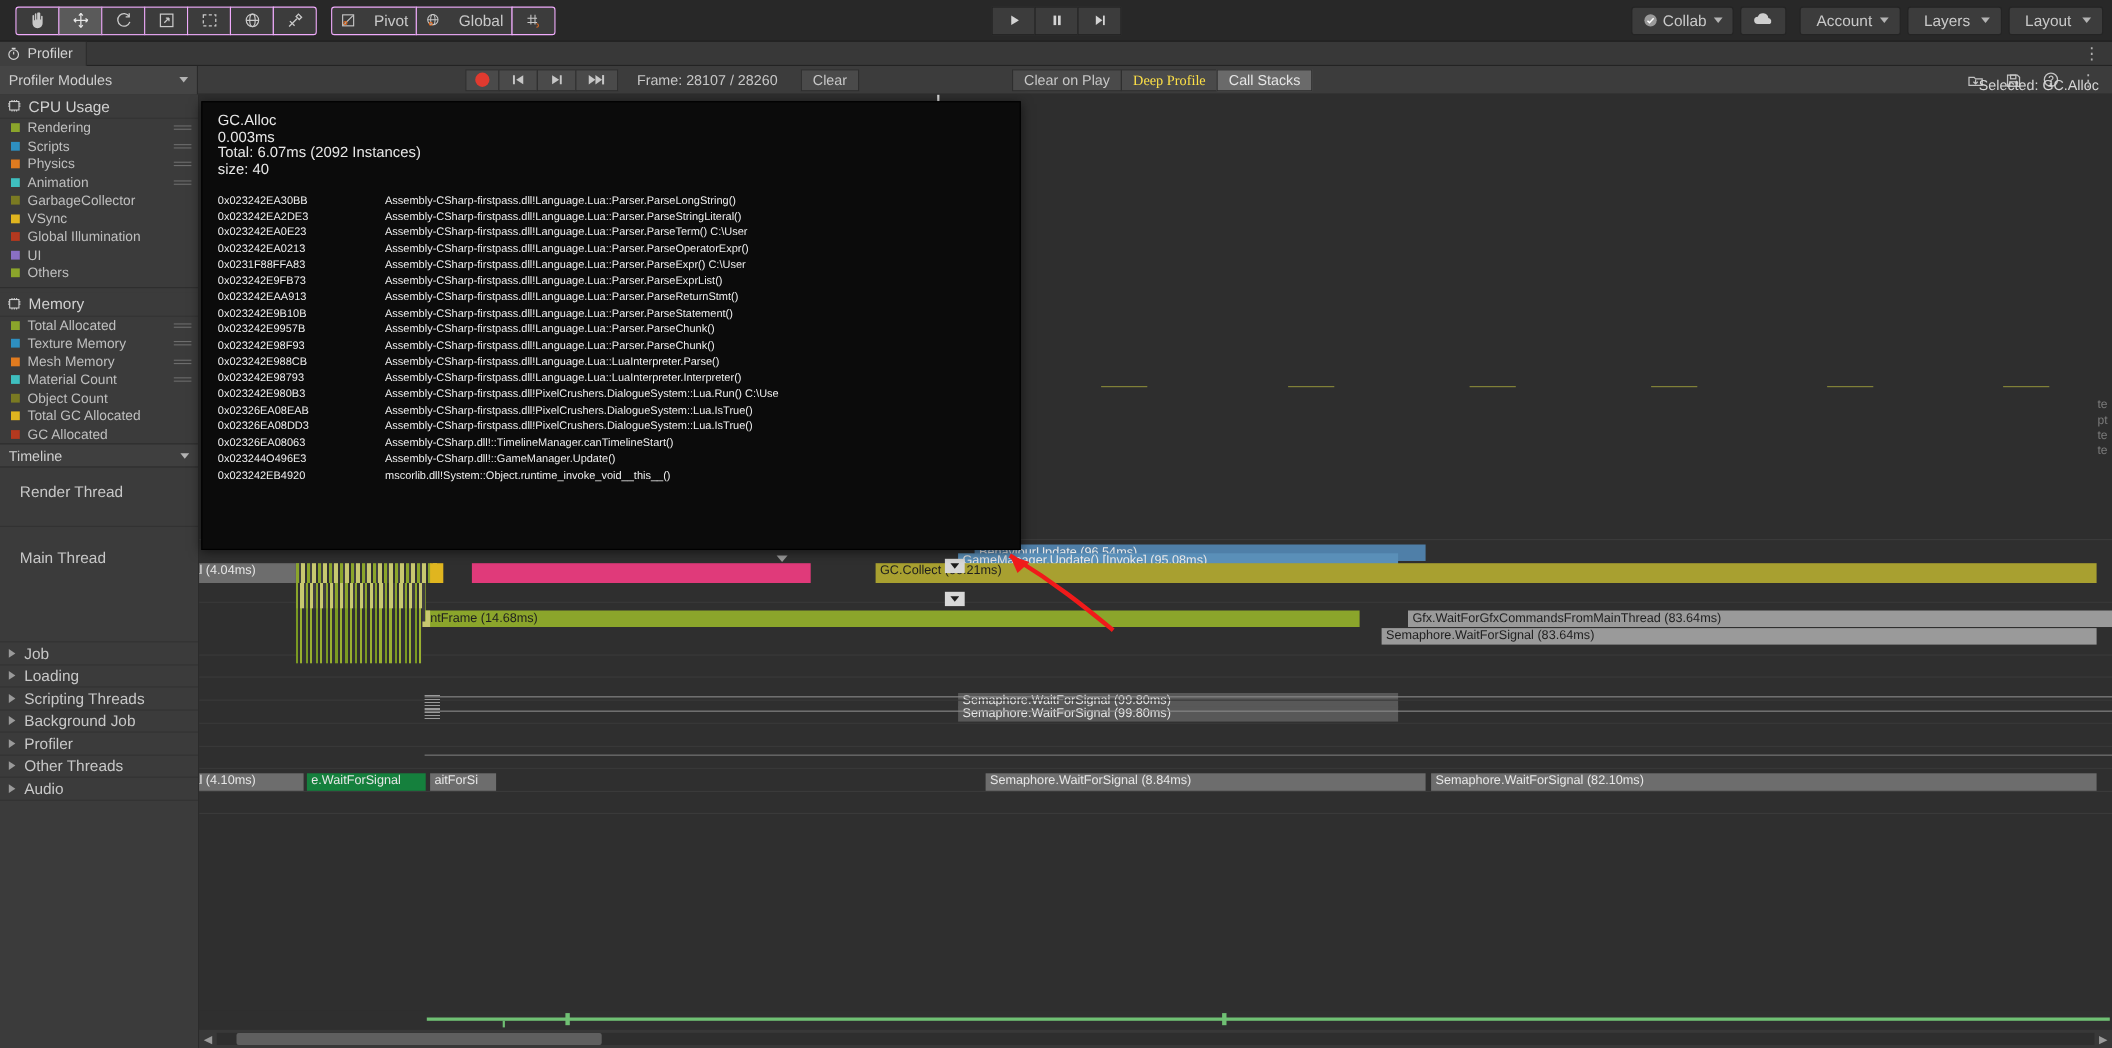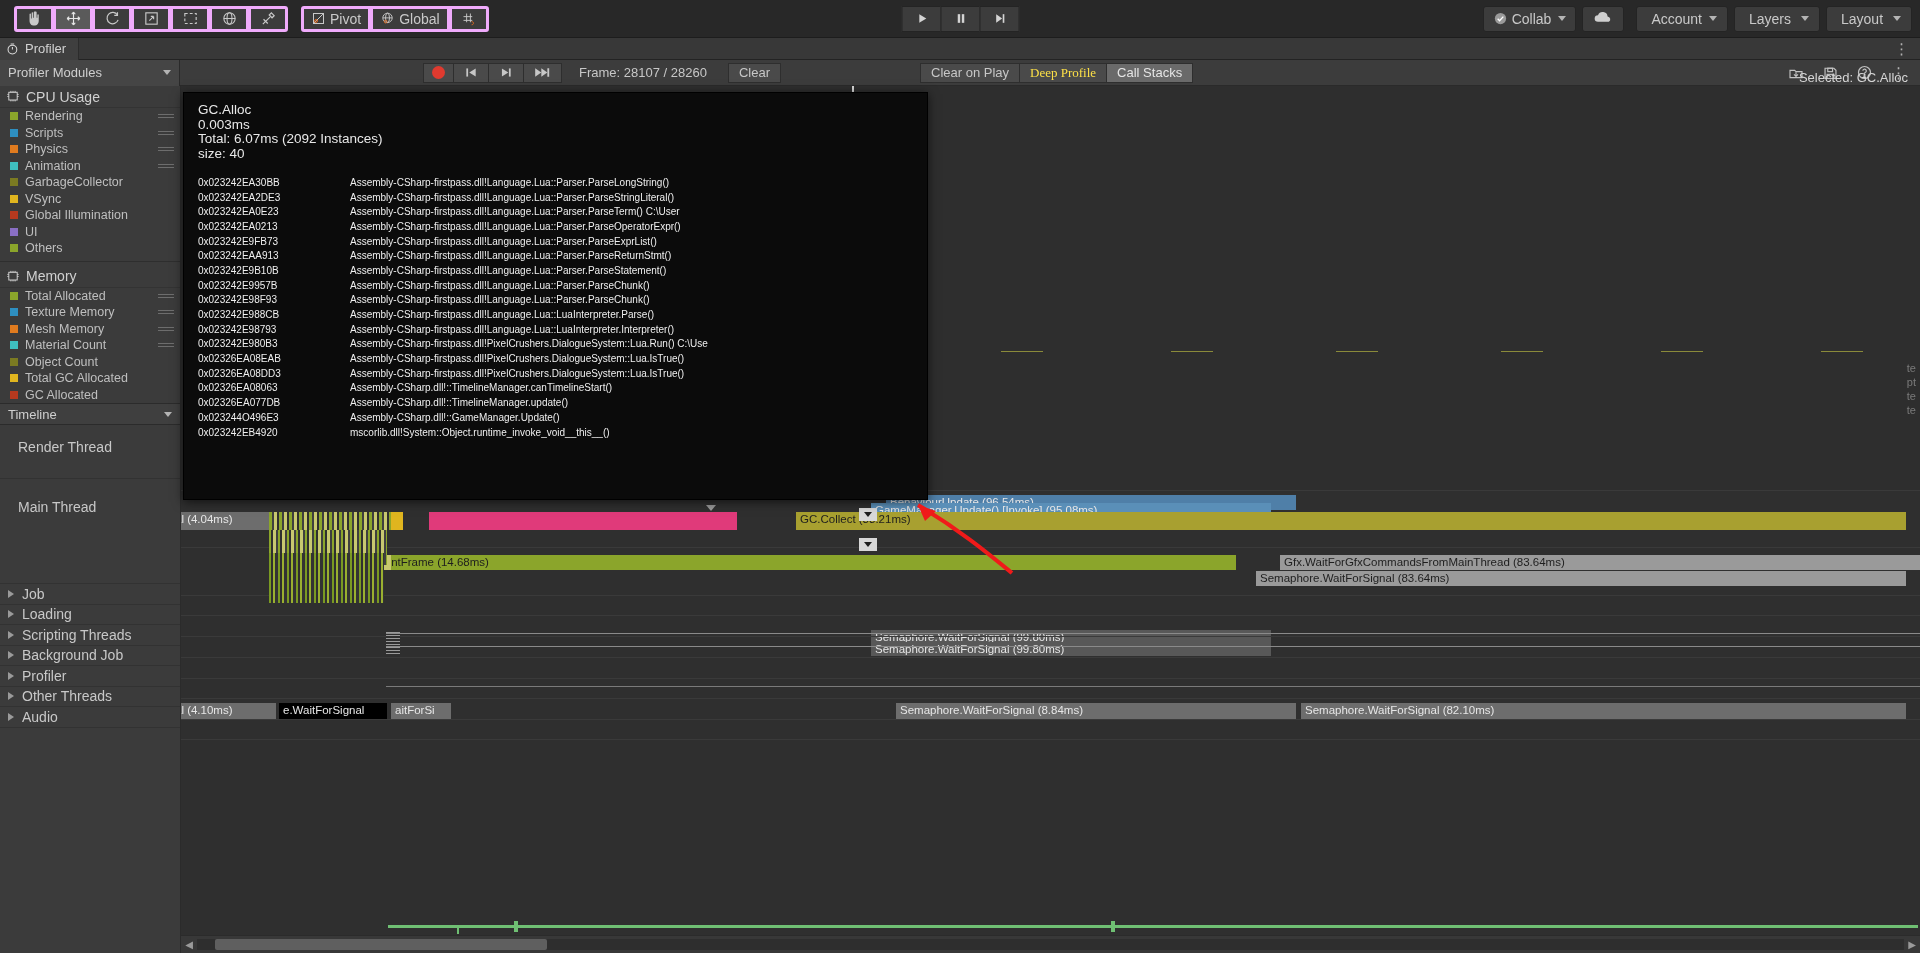--- a/index.html
+++ b/index.html
@@ -15,23 +15,24 @@
 
   
   .unity-toolbar {
     position: absolute; left: 0; top: 0; width: 1920px; height: 38px;
     background: #282828; display: flex; align-items: center;
     border-bottom: 1px solid #1d1d1d;
   }
   .tb-group { display: flex; align-items: center; }
   .tb-btn {
     height: 26px; min-width: 40px; padding: 0 7px;
-    background: #3c3c3c; border: 3px solid #f0abfc; margin-right: -1px;
+    background: #3c3c3c; border: 1px solid #f0abfc; margin-right: -1px;
     display: flex; align-items: center; justify-content: center;
     color: #c9c9c9;
+    gap: 12px;
   }
   .tb-btn.on { background: #5a5a5a; }
   .tb-btn:first-child { border-radius: 3px 0 0 3px; }
   .tb-btn:last-child { border-radius: 0 3px 3px 0; }
   .tb-sep { width: 14px; }
   .tb-label { font-size: 14px; color: #c9c9c9; margin-left: 4px; white-space: nowrap; }
   .tb-pill {
     height: 26px; padding: 0 9px; background: #3c3c3c; border: 1px solid #242424;
     display: flex; align-items: center; border-radius: 3px; margin-right: 6px;
   }
@@ -588,20 +589,24 @@
         </div>
         <div class="tt-row">
           <span class="tt-addr">0x023242EA0E23</span>
           <span class="tt-fn">Assembly-CSharp-firstpass.dll!Language.Lua::Parser.ParseTerm()  C:\User</span>
         </div>
         <div class="tt-row">
           <span class="tt-addr">0x023242EA0213</span>
           <span class="tt-fn">Assembly-CSharp-firstpass.dll!Language.Lua::Parser.ParseOperatorExpr()</span>
         </div>
         <div class="tt-row">
+          <span class="tt-addr">0x0231F88FFA83</span>
+          <span class="tt-fn">Assembly-CSharp-firstpass.dll!Language.Lua::Parser.ParseExpr()   C:\User</span>
+        </div>
+        <div class="tt-row">
           <span class="tt-addr">0x023242E9FB73</span>
           <span class="tt-fn">Assembly-CSharp-firstpass.dll!Language.Lua::Parser.ParseExprList()</span>
         </div>
         <div class="tt-row">
           <span class="tt-addr">0x023242EAA913</span>
           <span class="tt-fn">Assembly-CSharp-firstpass.dll!Language.Lua::Parser.ParseReturnStmt()</span>
         </div>
         <div class="tt-row">
           <span class="tt-addr">0x023242E9B10B</span>
           <span class="tt-fn">Assembly-CSharp-firstpass.dll!Language.Lua::Parser.ParseStatement()</span>
@@ -630,24 +635,20 @@
           <span class="tt-addr">0x02326EA08EAB</span>
           <span class="tt-fn">Assembly-CSharp-firstpass.dll!PixelCrushers.DialogueSystem::Lua.IsTrue()</span>
         </div>
         <div class="tt-row">
           <span class="tt-addr">0x02326EA08DD3</span>
           <span class="tt-fn">Assembly-CSharp-firstpass.dll!PixelCrushers.DialogueSystem::Lua.IsTrue()</span>
         </div>
         <div class="tt-row">
           <span class="tt-addr">0x02326EA08063</span>
           <span class="tt-fn">Assembly-CSharp.dll!::TimelineManager.canTimelineStart()</span>
-        </div>
-        <div class="tt-row">
-          <span class="tt-addr">0x02326EA077DB</span>
-          <span class="tt-fn">Assembly-CSharp.dll!::TimelineManager.update()</span>
         </div>
         <div class="tt-row">
           <span class="tt-addr">0x023244O496E3</span>
           <span class="tt-fn">Assembly-CSharp.dll!::GameManager.Update()</span>
         </div>
         <div class="tt-row">
           <span class="tt-addr">0x023242EB4920</span>
           <span class="tt-fn">mscorlib.dll!System::Object.runtime_invoke_void__this__()</span>
         </div>
       </div>
@@ -660,21 +661,21 @@
         <div class="bar" style="left: 248px; top: 22px; width: 308px; height: 18px; background: rgb(224, 58, 122);"></div>
         <div class="bar" style="left: 615px; top: 22px; width: 1110px; height: 18px; background: rgb(168, 160, 48);">GC.Collect (88.21ms)</div>
         <div class="bar light" style="left: -10px; top: 22px; width: 105px; height: 18px; background: rgb(109, 109, 109);">al (4.04ms)</div>
         <div class="bar" style="left: 155px; top: 65px; width: 900px; height: 15px; background: rgb(139, 165, 43);">Gfx.PresentFrame (14.68ms)</div>
         <div class="bar" style="left: 140px; top: 65px; width: 70px; height: 15px; background: rgb(200, 200, 112);">Camera (0</div>
         <div class="bar" style="left: 1099px; top: 65px; width: 650px; height: 15px; background: rgb(154, 154, 154);">Gfx.WaitForGfxCommandsFromMainThread (83.64ms)</div>
         <div class="bar" style="left: 1075px; top: 81px; width: 650px; height: 15px; background: rgb(154, 154, 154);">Semaphore.WaitForSignal (83.64ms)</div>
         <div class="bar light" style="left: 690px; top: 140px; width: 400px; height: 14px; background: rgb(88, 88, 88);">Semaphore.WaitForSignal (99.80ms)</div>
         <div class="bar light" style="left: 690px; top: 152px; width: 400px; height: 14px; background: rgb(88, 88, 88);">Semaphore.WaitForSignal (99.80ms)</div>
         <div class="bar light" style="left: -10px; top: 213px; width: 105px; height: 16px; background: rgb(109, 109, 109);">al (4.10ms)</div>
-        <div class="bar light" style="left: 98px; top: 213px; width: 108px; height: 16px; background: #000000;">e.WaitForSignal</div>
+        <div class="bar light" style="left: 98px; top: 213px; width: 108px; height: 16px; background: #15803d;">e.WaitForSignal</div>
         <div class="bar light" style="left: 210px; top: 213px; width: 60px; height: 16px; background: rgb(109, 109, 109);">aitForSi</div>
         <div class="bar light" style="left: 715px; top: 213px; width: 400px; height: 16px; background: rgb(109, 109, 109);">Semaphore.WaitForSignal (8.84ms)</div>
         <div class="bar light" style="left: 1120px; top: 213px; width: 605px; height: 16px; background: rgb(109, 109, 109);">Semaphore.WaitForSignal (82.10ms)</div>
       </div>
 
     <div class="lane-sep" style="top:0px;"></div>
     <div class="lane-sep" style="top:57px;"></div>
     <div class="lane-sep" style="top:105px;"></div>
     <div class="lane-sep" style="top:125px;"></div>
     <div class="lane-sep" style="top:146px;"></div>

